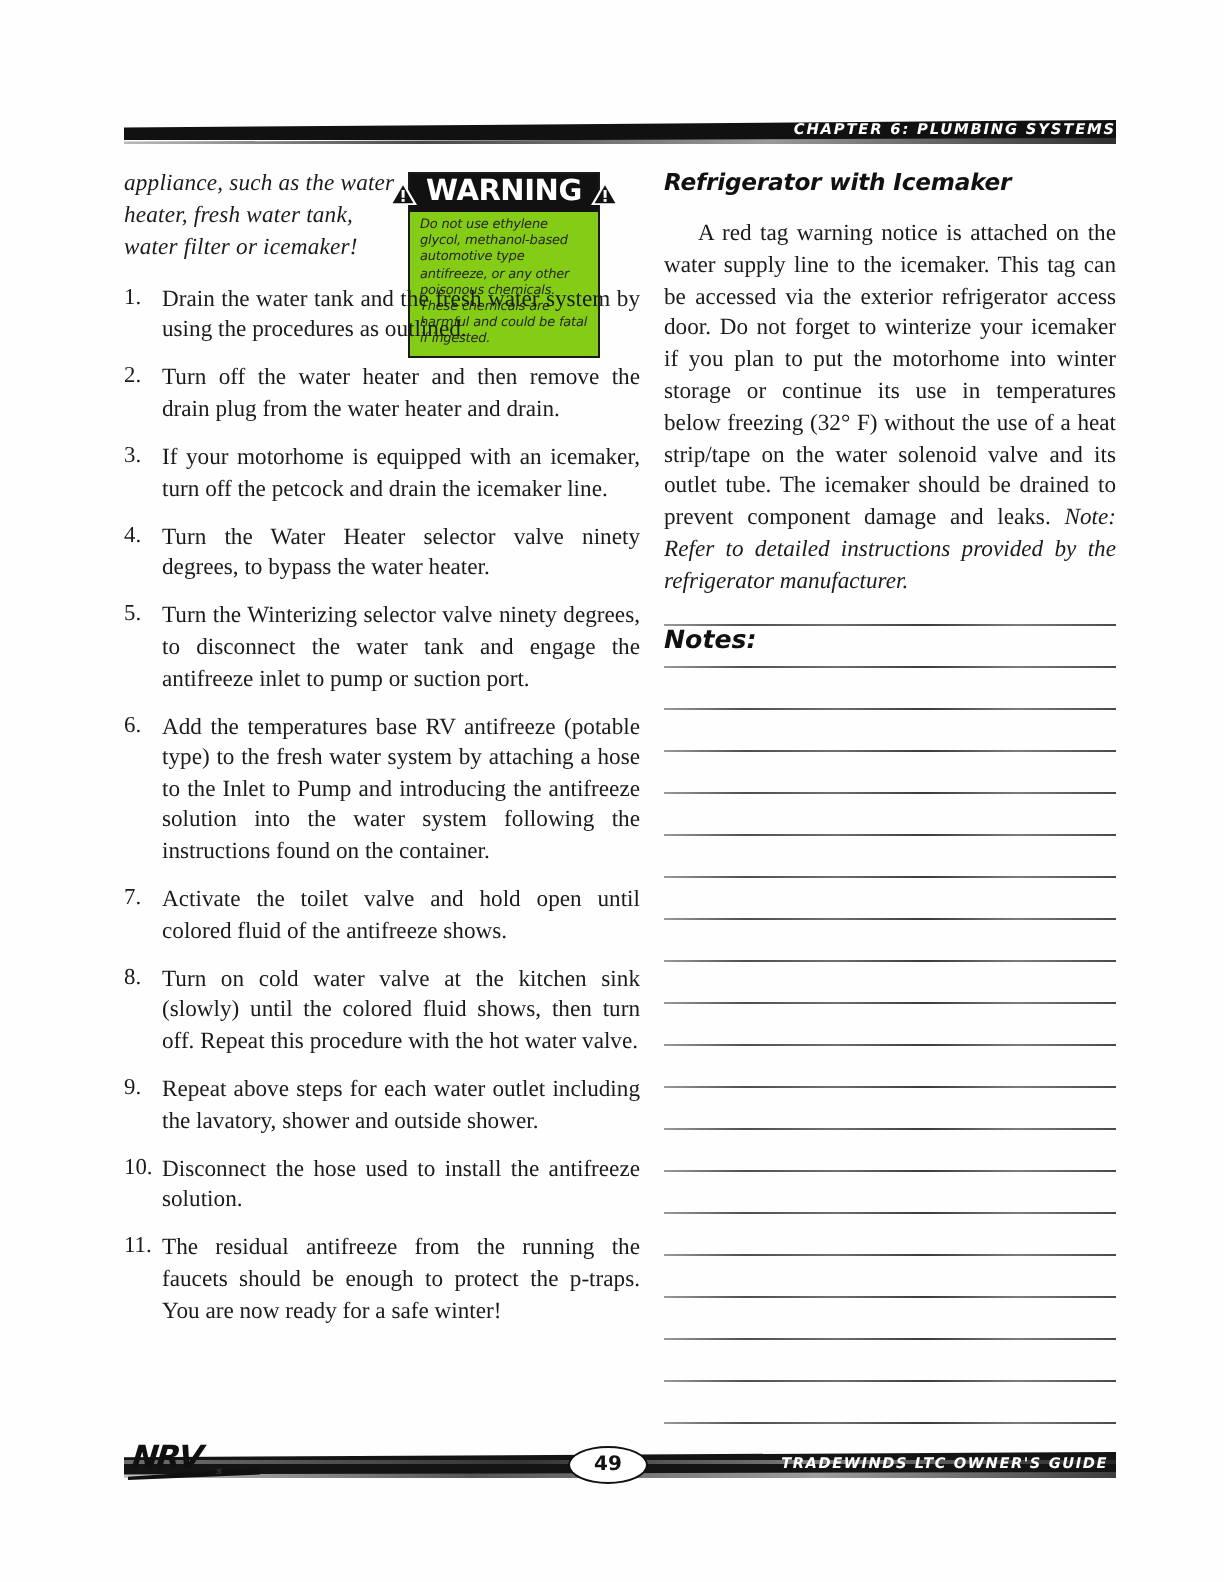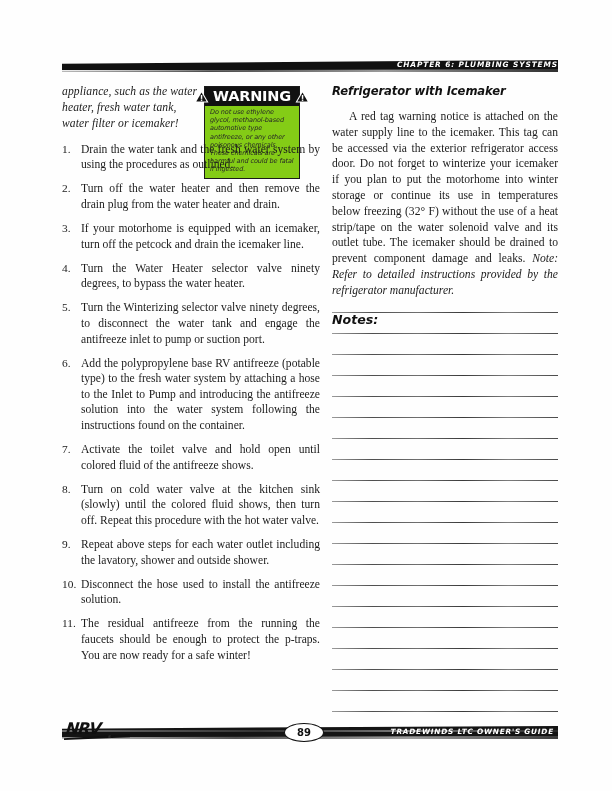--- a/index.html
+++ b/index.html
@@ -354,21 +354,21 @@
     </div>
 
     <p class="intro-italic">appliance, such as the water heater, fresh water tank, water filter or icemaker!</p>
 
     <ol class="steps">
       <li><span>Drain the water tank and the fresh water system by using the procedures as outlined.</span></li>
       <li><span>Turn off the water heater and then remove the drain plug from the water heater and drain.</span></li>
       <li><span>If your motorhome is equipped with an icemaker, turn off the petcock and drain the icemaker line.</span></li>
       <li><span>Turn the Water Heater selector valve ninety degrees, to bypass the water heater.</span></li>
       <li><span>Turn the Winterizing selector valve ninety degrees, to disconnect the water tank and engage the antifreeze inlet to pump or suction port.</span></li>
-      <li><span>Add the polypropylene base RV antifreeze (potable type) to the fresh water system by attaching a hose to the Inlet to Pump and introducing the antifreeze solution into the water system following the instructions found on the container.</span></li>
+      <li><span>Add the temperatures base RV antifreeze (potable type) to the fresh water system by attaching a hose to the Inlet to Pump and introducing the antifreeze solution into the water system following the instructions found on the container.</span></li>
       <li><span>Activate the toilet valve and hold open until colored fluid of the antifreeze shows.</span></li>
       <li><span>Turn on cold water valve at the kitchen sink (slowly) until the colored fluid shows, then turn off.  Repeat this procedure with the hot water valve.</span></li>
       <li><span>Repeat above steps for each water outlet including the lavatory, shower and outside shower.</span></li>
       <li><span>Disconnect the hose used to install the antifreeze solution.</span></li>
       <li><span>The residual antifreeze from the running the faucets should be enough to protect the p-traps. You are now ready for a safe winter!</span></li>
     </ol>
   </div>
 
   <div class="col-right">
     <h2 class="rc-heading">Refrigerator with Icemaker</h2>
@@ -405,19 +405,19 @@
     <div class="f-bar-hi"></div>
     <div class="f-bar-shadow"></div>
 
     <div class="brand-logo">
       <div class="nrv">NRV</div>
       <div class="swoosh"></div>
       <div class="tag">s</div>
     </div>
 
     <div class="page-oval">
-      <span>89</span>
+      <span>49</span>
     </div>
 
     <div class="footer-guide">TRADEWINDS LTC OWNER'S GUIDE</div>
   </div>
 
 </div>
 
 </body></html>

